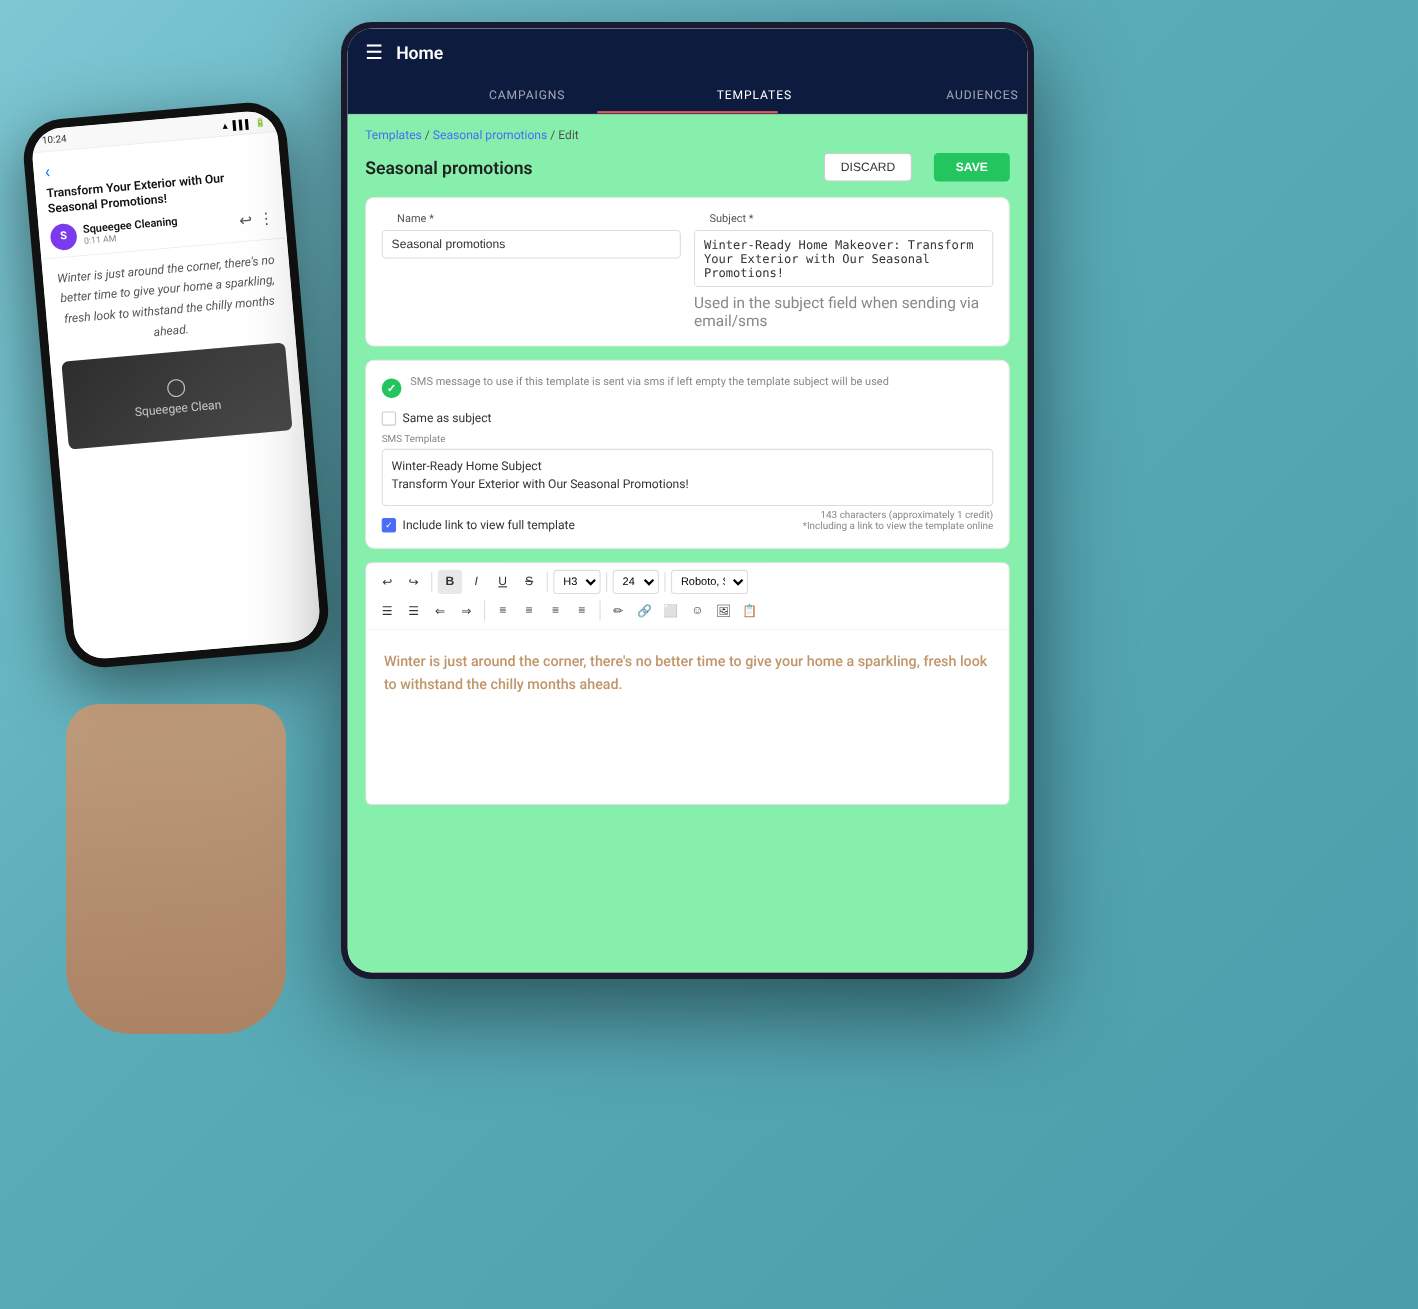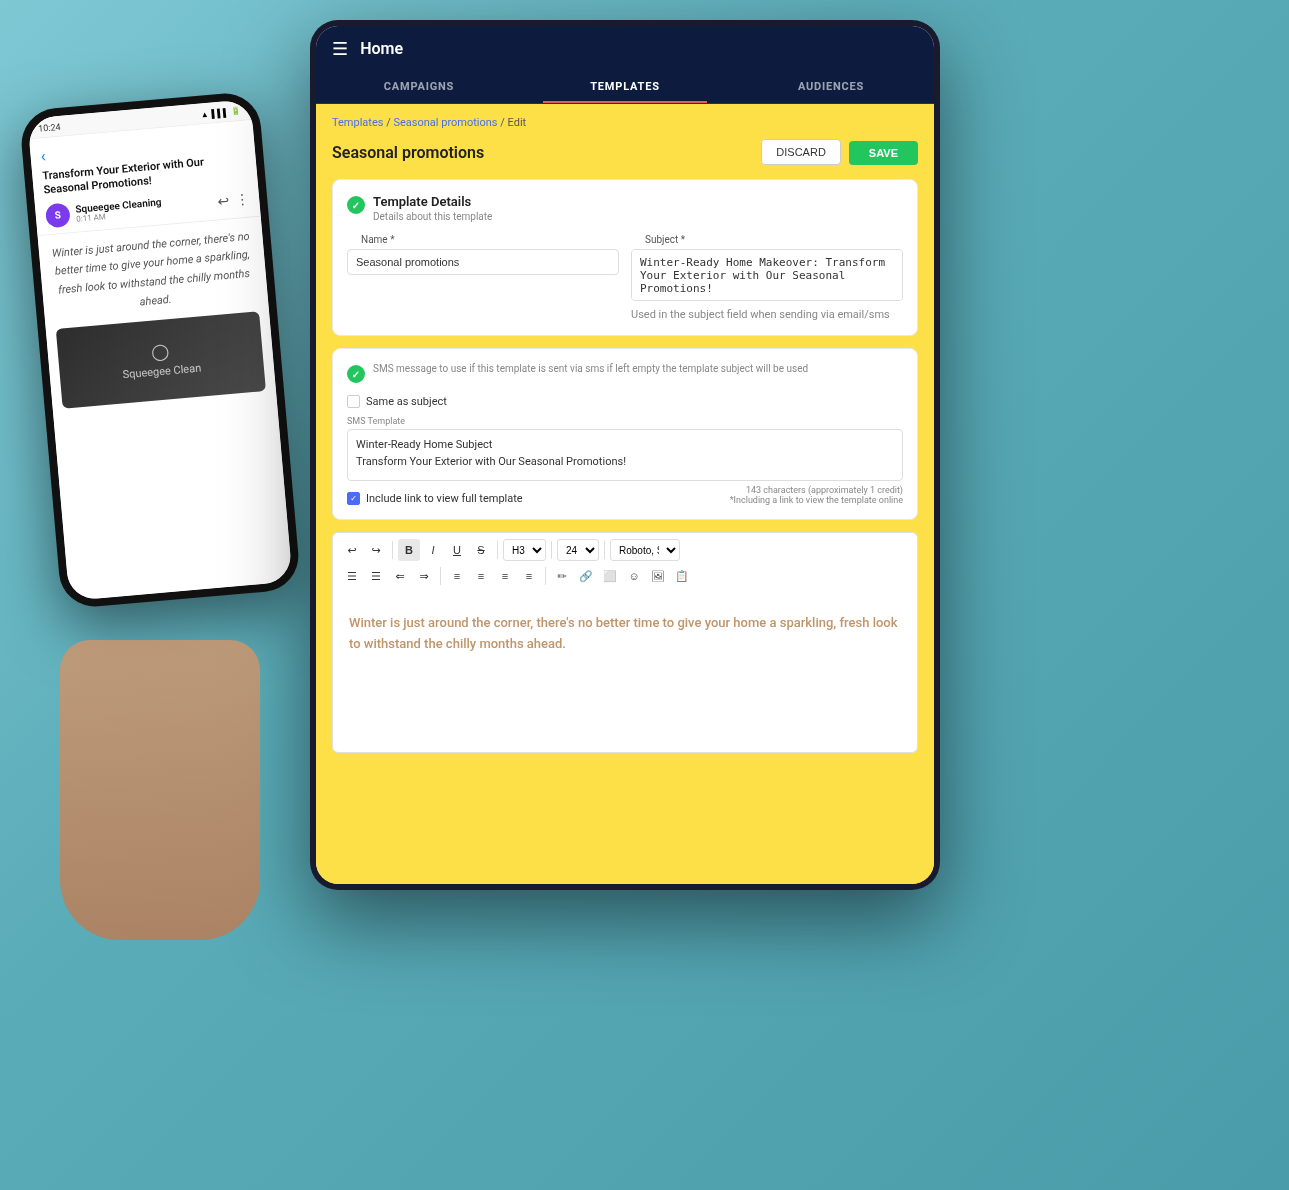--- a/index.html
+++ b/index.html
@@ -63,24 +63,24 @@
     }
 
     
     .nav-tabs {
       background: #0d1b3e;
       display: flex;
       border-bottom: 1px solid rgba(255,255,255,0.1);
     }
     .nav-tab {
       flex: 1;
-      text-align: center;
+      text-align: right;
       padding: 10px 8px;
       font-size: 11px;
-      font-weight: 700;
+      font-weight: 400;
       letter-spacing: 0.8px;
       color: rgba(255,255,255,0.6);
       cursor: pointer;
       position: relative;
       text-transform: uppercase;
     }
     .nav-tab.active {
       color: white;
     }
     .nav-tab.active::after {
@@ -89,21 +89,21 @@
       bottom: 0;
       left: 10%;
       right: 10%;
       height: 2px;
       background: #e05a5a;
     }
 
     
     .tablet-content {
       flex: 1;
-      background: #fde047;
+      background: #86efac;
       overflow-y: auto;
       padding: 12px 16px;
     }
 
     
     .breadcrumb {
       font-size: 11px;
       color: #4a6cf7;
       margin-bottom: 10px;
     }
@@ -118,22 +118,21 @@
       justify-content: space-between;
       margin-bottom: 14px;
     }
     .page-title {
       font-size: 16px;
       font-weight: 600;
       color: #222;
     }
     .header-actions {
       display: flex;
-      gap: 8px;
-      align-items: flex-end;
+      gap: 20px;
     }
     .btn-discard {
       padding: 6px 14px;
       border: 1px solid #ccc;
       background: white;
       border-radius: 4px;
       font-size: 11px;
       cursor: pointer;
       color: #333;
     }
@@ -219,21 +218,21 @@
       width: 100%;
       border: 1px solid #ddd;
       border-radius: 4px;
       padding: 6px 8px;
       font-size: 11px;
       color: #333;
       min-height: 52px;
       resize: none;
     }
     .form-hint {
-      font-size: 11px;
+      font-size: 14px;
       color: #888;
       margin-top: 3px;
     }
 
     
     .checkbox-row {
       display: flex;
       align-items: flex-start;
       margin-bottom: 8px;
     }
@@ -571,27 +570,20 @@
 
       <div class="page-header">
         <span class="page-title">Seasonal promotions</span>
         <div class="header-actions">
           <button class="btn-discard">DISCARD</button>
           <button class="btn-save">SAVE</button>
         </div>
       </div>
 
       <div class="card">
-        <div class="card-header">
-          <div class="check-circle"></div>
-          <div class="card-title-group">
-            <h3>Template Details</h3>
-            <p>Details about this template</p>
-          </div>
-        </div>
         <div class="form-row">
           <div class="form-group">
             <label class="form-label">Name *</label>
             <input class="form-input" type="text" value="Seasonal promotions" style="">
           </div>
           <div class="form-group">
             <label class="form-label">Subject *</label>
             <textarea class="form-input-area" style="min-height: 52px;">Winter-Ready Home Makeover: Transform Your Exterior with Our Seasonal Promotions!</textarea>
             <div class="form-hint">Used in the subject field when sending via email/sms</div>
           </div>

